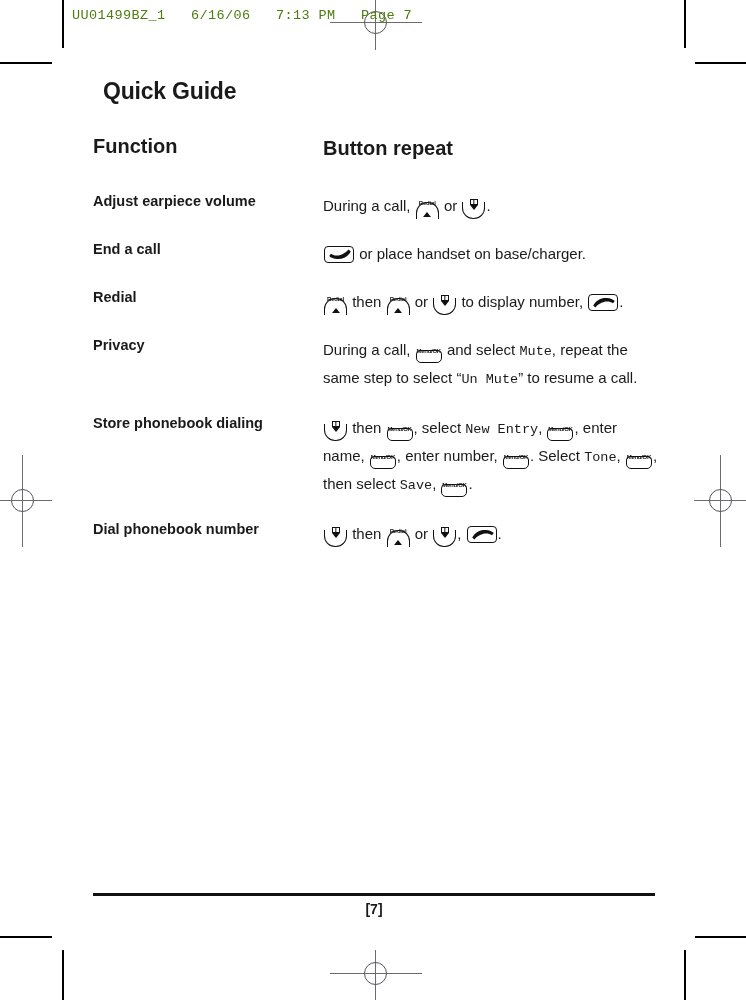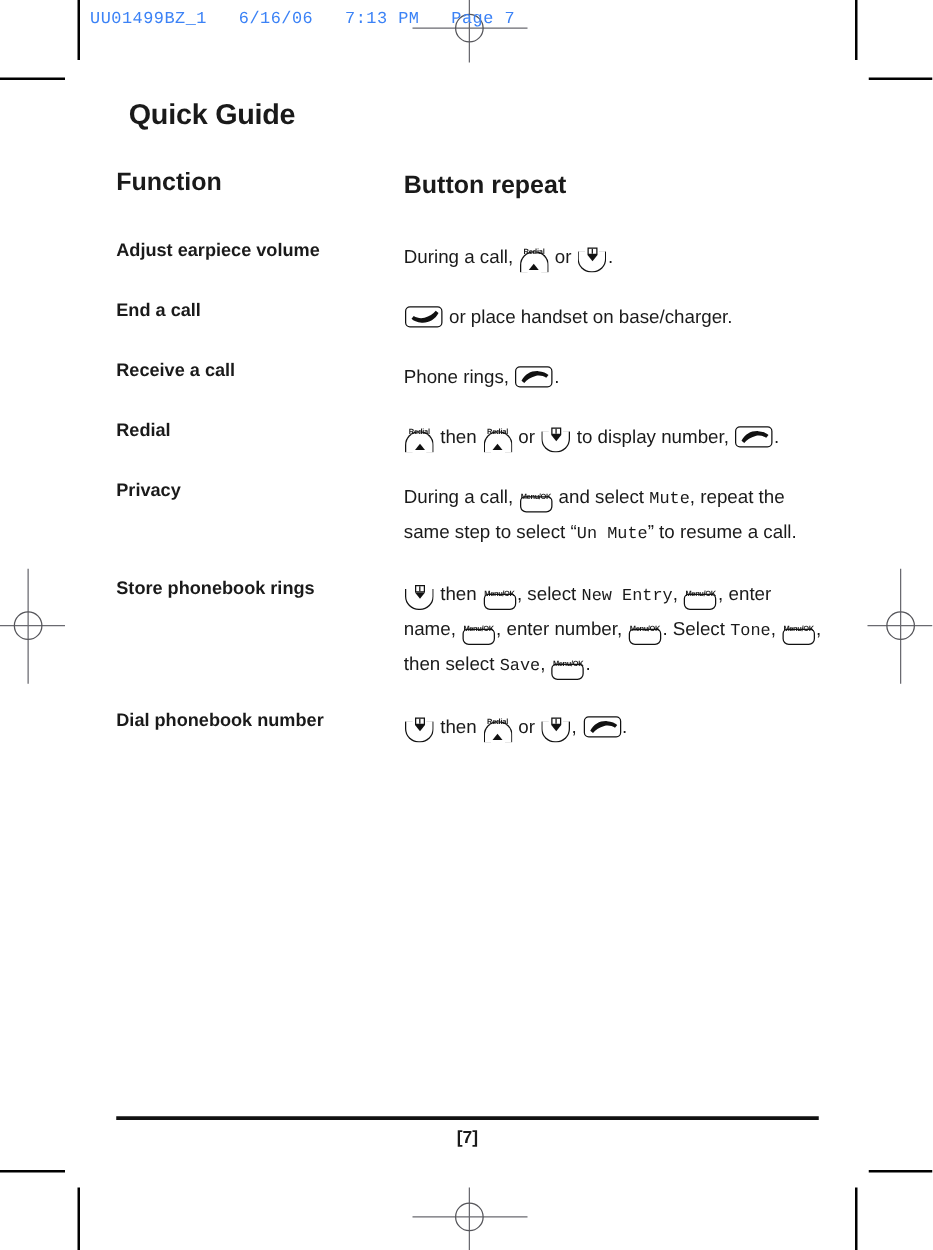--- a/index.html
+++ b/index.html
@@ -33,21 +33,21 @@
   .reg-mark .reg-h { height: 1px; }
 
   
   .proof-header {
     position: absolute;
     top: 8px;
     left: 72px;
     font-family: "Liberation Mono", "DejaVu Sans Mono", monospace;
     font-size: 13.5px;
     letter-spacing: 0.4px;
-    color: #3b82f6;
+    color: #4d7c0f;
     white-space: pre;
   }
 
   
   .page {
     position: absolute;
     left: 93px;
     top: 78px;
     width: 566px;
   }
@@ -283,37 +283,31 @@
           <td class="col-fn">Adjust earpiece volume</td>
           <td class="col-btn"><span>During a call, </span><span class="key key-updown key-up"><span class="klabel">Redial</span><span class="cap"></span><span class="arrow"></span></span><span> or </span><span class="key key-updown key-down"><span class="cap"></span><span class="book"></span><span class="arrow"></span></span><span>.</span></td>
         </tr>
         <tr>
           <td class="col-fn">End a call</td>
           <td class="col-btn"><span class="key key-talk"><svg width="24" height="11" viewBox="0 0 24 11">
                 <path d="M1.2 8.6 C4 3.2 9 0.6 14.6 0.9 C18.4 1.1 21.2 2.4 22.8 4.0 L21.0 6.2 C18.6 4.6 15.4 4.0 12.4 4.8 C8.6 5.8 5.4 8.0 3.4 10.4 Z" fill="#111" transform="rotate(180 12 5.5)"></path>
               </svg></span><span> or place handset on base/charger.</span></td>
         </tr>
         <tr>
-          <td class="col-fn">Receive a call</td>
-          <td class="col-btn"><span>Phone rings, </span><span class="key key-talk"><svg width="24" height="11" viewBox="0 0 24 11">
-                <path d="M1.2 8.6 C4 3.2 9 0.6 14.6 0.9 C18.4 1.1 21.2 2.4 22.8 4.0 L21.0 6.2 C18.6 4.6 15.4 4.0 12.4 4.8 C8.6 5.8 5.4 8.0 3.4 10.4 Z" fill="#111"></path>
-              </svg></span><span>.</span></td>
-        </tr>
-        <tr>
           <td class="col-fn">Redial</td>
           <td class="col-btn"><span class="key key-updown key-up"><span class="klabel">Redial</span><span class="cap"></span><span class="arrow"></span></span><span> then </span><span class="key key-updown key-up"><span class="klabel">Redial</span><span class="cap"></span><span class="arrow"></span></span><span> or </span><span class="key key-updown key-down"><span class="cap"></span><span class="book"></span><span class="arrow"></span></span><span> to display number, </span><span class="key key-talk"><svg width="24" height="11" viewBox="0 0 24 11">
                 <path d="M1.2 8.6 C4 3.2 9 0.6 14.6 0.9 C18.4 1.1 21.2 2.4 22.8 4.0 L21.0 6.2 C18.6 4.6 15.4 4.0 12.4 4.8 C8.6 5.8 5.4 8.0 3.4 10.4 Z" fill="#111"></path>
               </svg></span><span>.</span></td>
         </tr>
         <tr>
           <td class="col-fn">Privacy</td>
           <td class="col-btn"><span>During a call, </span><span class="key key-menu"><span class="klabel">Menu/OK</span><span class="cap"></span></span><span> and select </span><span class="lcd">Mute</span><span>, repeat the same step to select “</span><span class="lcd">Un Mute</span><span>” to resume a call.</span></td>
         </tr>
         <tr>
-          <td class="col-fn">Store phonebook rings</td>
+          <td class="col-fn">Store phonebook dialing</td>
           <td class="col-btn"><span class="key key-updown key-down"><span class="cap"></span><span class="book"></span><span class="arrow"></span></span><span> then </span><span class="key key-menu"><span class="klabel">Menu/OK</span><span class="cap"></span></span><span>, select </span><span class="lcd">New Entry</span><span>, </span><span class="key key-menu"><span class="klabel">Menu/OK</span><span class="cap"></span></span><span>, enter name, </span><span class="key key-menu"><span class="klabel">Menu/OK</span><span class="cap"></span></span><span>, enter number, </span><span class="key key-menu"><span class="klabel">Menu/OK</span><span class="cap"></span></span><span>. Select </span><span class="lcd">Tone</span><span>, </span><span class="key key-menu"><span class="klabel">Menu/OK</span><span class="cap"></span></span><span>, then select </span><span class="lcd">Save</span><span>, </span><span class="key key-menu"><span class="klabel">Menu/OK</span><span class="cap"></span></span><span>.</span></td>
         </tr>
         <tr>
           <td class="col-fn">Dial phonebook number</td>
           <td class="col-btn"><span class="key key-updown key-down"><span class="cap"></span><span class="book"></span><span class="arrow"></span></span><span> then </span><span class="key key-updown key-up"><span class="klabel">Redial</span><span class="cap"></span><span class="arrow"></span></span><span> or </span><span class="key key-updown key-down"><span class="cap"></span><span class="book"></span><span class="arrow"></span></span><span>, </span><span class="key key-talk"><svg width="24" height="11" viewBox="0 0 24 11">
                 <path d="M1.2 8.6 C4 3.2 9 0.6 14.6 0.9 C18.4 1.1 21.2 2.4 22.8 4.0 L21.0 6.2 C18.6 4.6 15.4 4.0 12.4 4.8 C8.6 5.8 5.4 8.0 3.4 10.4 Z" fill="#111"></path>
               </svg></span><span>.</span></td>
         </tr>
       </tbody>
   </table>

